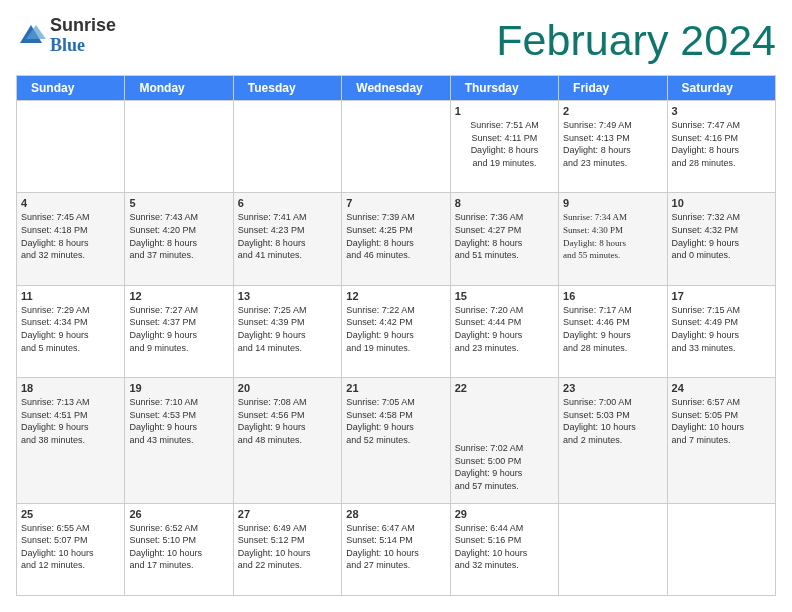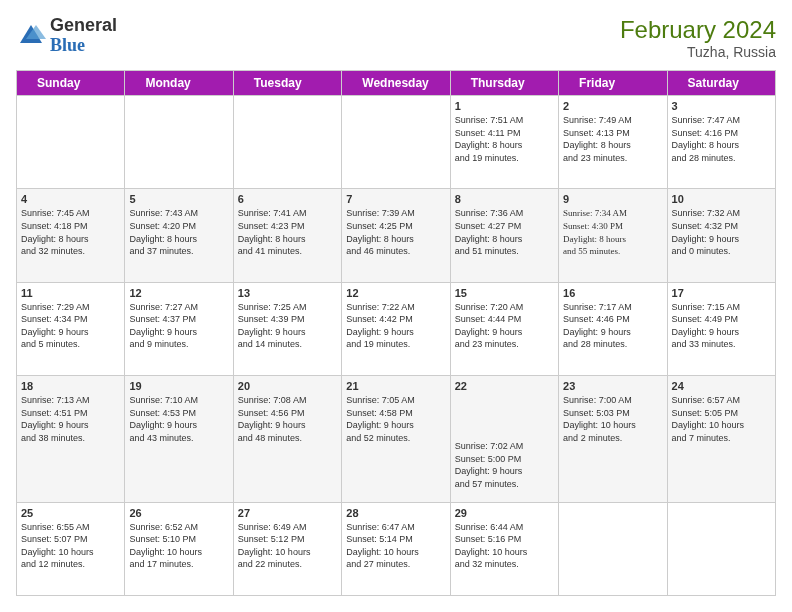--- a/index.html
+++ b/index.html
@@ -45,40 +45,40 @@
       font-family: Liberation Serif, serif;
     }
     .logo-icon {
       width: 30px;
       height: 30px;
     }
     .title-block {
       text-align: right;
     }
     .main-title {
-      font-size: 24px;
+      font-size: 43px;
       font-weight: normal;
-      color: #4d7c0f;
+      color: #0f766e;
     }
     .subtitle {
       font-size: 14px;
       color: #555;
     }
     .calendar-table {
       width: 100%;
       border-collapse: collapse;
       flex: 1;
       table-layout: fixed;
     }
     .calendar-table th {
-      background-color: #a21caf;
+      background-color: #3b82f6;
       color: #fff;
       font-size: 12px;
       font-weight: bold;
-      padding: 5px 20px;
+      padding: 5px 14px;
       text-align: left;
       border: 1px solid #ccc;
     }
     .calendar-table td {
       border: 1px solid #ccc;
       vertical-align: top;
       padding: 4px 4px;
       font-size: 9.5px;
       color: #333;
       background: #fff;
@@ -106,27 +106,26 @@
 <body>
 
 <div class="page">
   <div class="header">
     <div class="logo">
       <svg class="logo-icon" viewBox="0 0 30 30">
         <polygon points="15,4 26,22 4,22" fill="#2a6db5"></polygon>
         <polygon points="20,4 30,18 10,18" fill="#5a9fd4" opacity="0.7"></polygon>
       </svg>
       <div class="logo-text">
-        <span class="logo-general">General</span>
+        <span class="logo-general">Sunrise</span>
         <span class="logo-blue">Blue</span>
       </div>
     </div>
     <div class="title-block">
       <div class="main-title">February 2024</div>
-      <div class="subtitle">Tuzha, Russia</div>
     </div>
   </div>
 
   <table class="calendar-table">
     <thead>
       <tr>
         <th>Sunday</th>
         <th>Monday</th>
         <th>Tuesday</th>
         <th>Wednesday</th>
@@ -136,21 +135,21 @@
       </tr>
     </thead>
     <tbody id="calendar-body">
     <tr>
           <td class="empty-cell"></td>
           <td class="empty-cell"></td>
           <td class="empty-cell"></td>
           <td class="empty-cell"></td>
           <td>
             <span class="day-number">1</span>
-            <div class="day-info" style="white-space: pre-line;">Sunrise: 7:51 AM
+            <div class="day-info" style="white-space: pre-line; text-align: center;">Sunrise: 7:51 AM
 Sunset: 4:11 PM
 Daylight: 8 hours
 and 19 minutes.</div>
           </td>
           <td>
             <span class="day-number">2</span>
             <div class="day-info" style="white-space: pre-line;">Sunrise: 7:49 AM
 Sunset: 4:13 PM
 Daylight: 8 hours
 and 23 minutes.</div>

